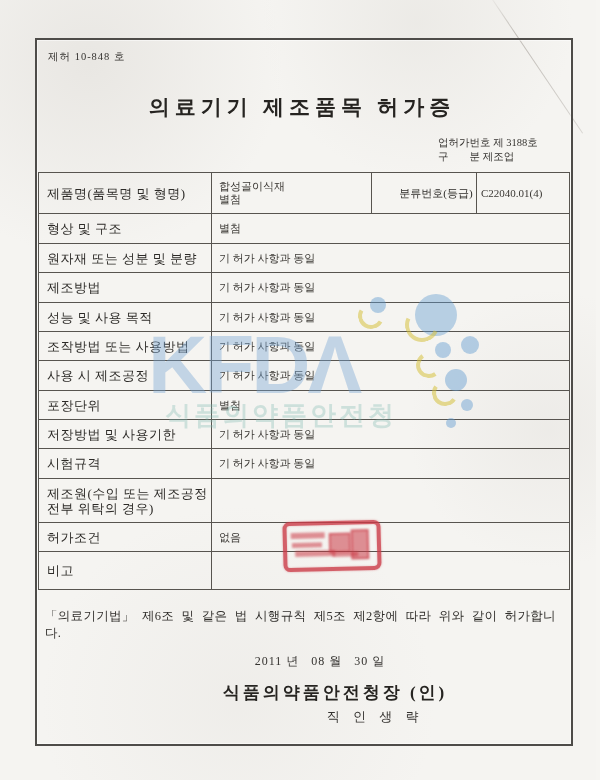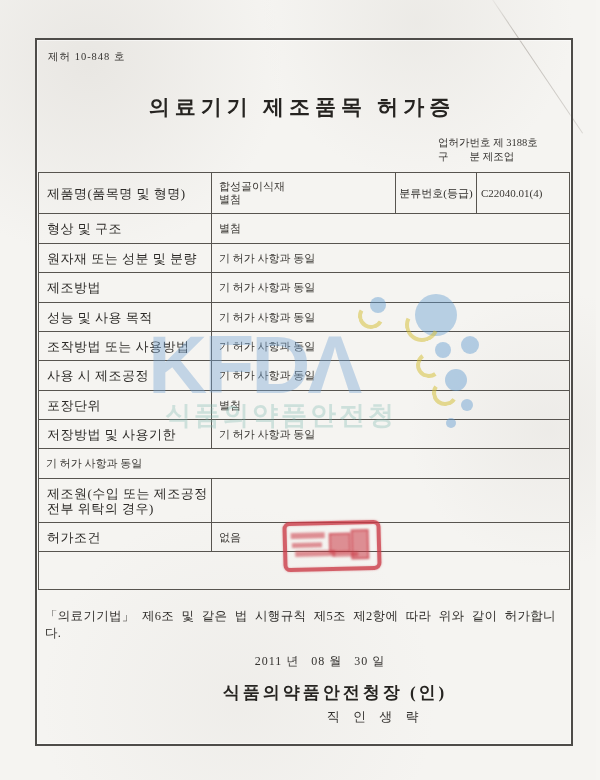--- a/index.html
+++ b/index.html
@@ -40,21 +40,21 @@
     font-size:10.5px;line-height:14px;color:#34322f;white-space:pre;
   }
   
   .table{
     position:absolute;left:38px;top:172px;width:530px;
     border:1px solid #57544f;
     font-size:11px;
   }
   .trow{display:flex;border-bottom:1px solid #57544f;}
   .trow:last-child{border-bottom:none;}
-  .cell{display:flex;align-items:center;white-space:pre-line;}
+  .cell{display:flex;align-items:center;white-space:pre-line;padding-left:24px;}
   .lbl{
     width:164px;flex:0 0 164px;padding-left:8px;border-right:1px solid #57544f;
     font-size:13px;letter-spacing:.5px;color:#2c2a27;line-height:15px;
   }
   .val{flex:1;padding-left:7px;color:#3a3733;line-height:13px;}
   .c-lbl{
     width:80px;flex:0 0 80px;border-left:1px solid #57544f;border-right:1px solid #57544f;
     justify-content:center;font-size:11px;color:#2c2a27;
   }
   .c-val{width:88px;flex:0 0 88px;padding-left:4px;color:#3a3733;}
@@ -168,32 +168,34 @@
     </div>
     <div class="trow h28">
       <div class="cell lbl">포장단위</div>
       <div class="cell val">별첨</div>
     </div>
     <div class="trow h28">
       <div class="cell lbl">저장방법 및 사용기한</div>
       <div class="cell val">기 허가 사항과 동일</div>
     </div>
     <div class="trow h29">
+      <div class="cell lbl">시험규격</div>
       <div class="cell val">기 허가 사항과 동일</div>
     </div>
     <div class="trow h43">
       <div class="cell lbl">제조원(수입 또는 제조공정
 전부 위탁의 경우)</div>
       <div class="cell val"></div>
     </div>
     <div class="trow h28">
       <div class="cell lbl">허가조건</div>
       <div class="cell val">없음</div>
     </div>
     <div class="trow h37">
+      <div class="cell lbl">비고</div>
       <div class="cell val"></div>
     </div>
   </div>
 
   <div class="statement">「의료기기법」 제6조 및 같은 법 시행규칙 제5조 제2항에 따라 위와 같이 허가합니다.</div>
   <div class="date-line">2011 년   08 월   30 일</div>
   <div class="signer">식품의약품안전청장 (인)</div>
   <div class="seal-note">직 인 생 략</div>
 
   <div class="watermark">

